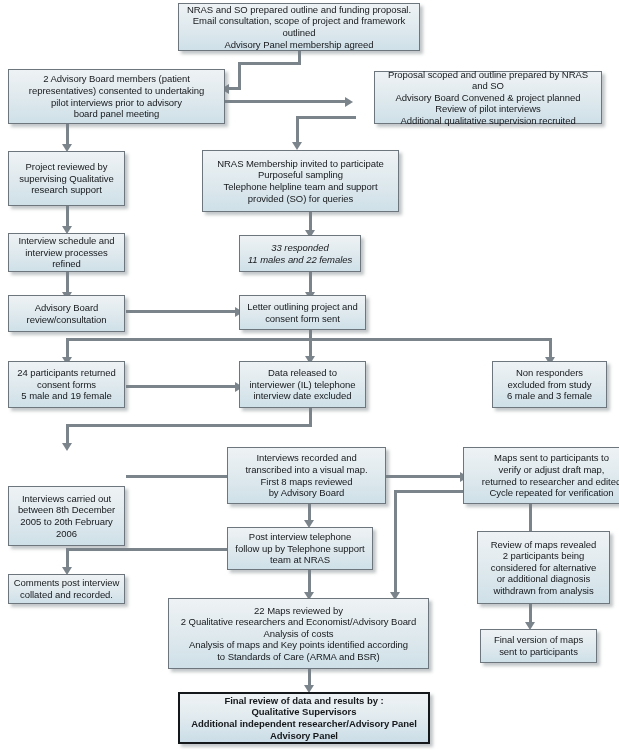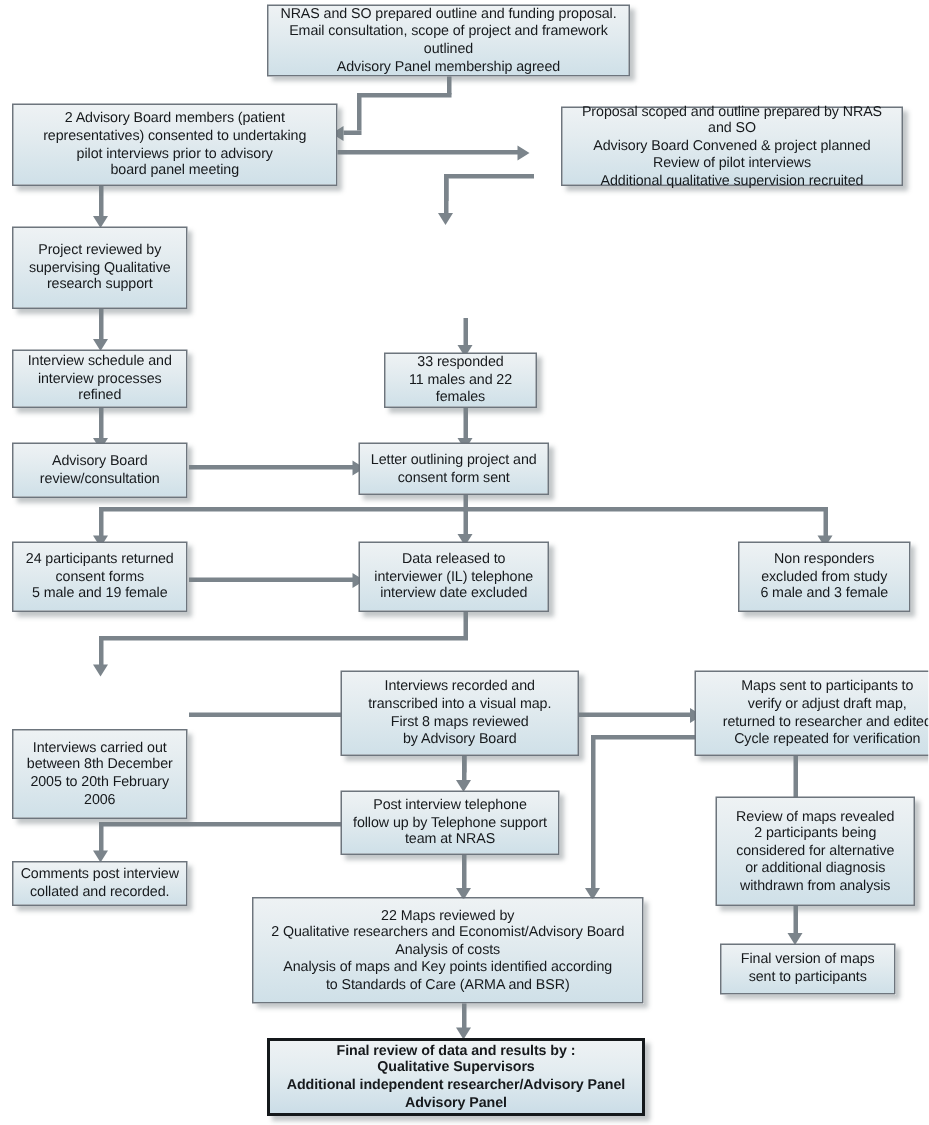--- a/index.html
+++ b/index.html
@@ -181,27 +181,33 @@
 Review of pilot interviews
 Additional qualitative supervision recruited</span>
   </div>
 
   <div class="node" style="left:8px; top:151px; width:117px; height:55px;">
     <span class="txt">Project reviewed by
 supervising Qualitative
 research support</span>
   </div>
 
+  <div class="node" style="left:202px; top:150px; width:197px; height:62px;">
+    <span class="txt">NRAS Membership invited to participate
+Purposeful sampling
+Telephone helpline team and support
+provided (SO) for queries</span>
+  </div>
 
   <div class="node" style="left:8px; top:233px; width:117px; height:39px;">
     <span class="txt">Interview schedule and
 interview processes refined</span>
   </div>
 
-  <div class="node" style="left:256px; top:235px; width:102px; height:37px;">
+  <div class="node" style="left:239px; top:235px; width:122px; height:37px;font-style:italic;">
     <span class="txt">33 responded
 11 males and 22 females</span>
   </div>
 
   <div class="node" style="left:239px; top:295px; width:127px; height:35px;">
     <span class="txt">Letter outlining project and
 consent form sent</span>
   </div>
 
   <div class="node" style="left:8px; top:295px; width:117px; height:37px;">

